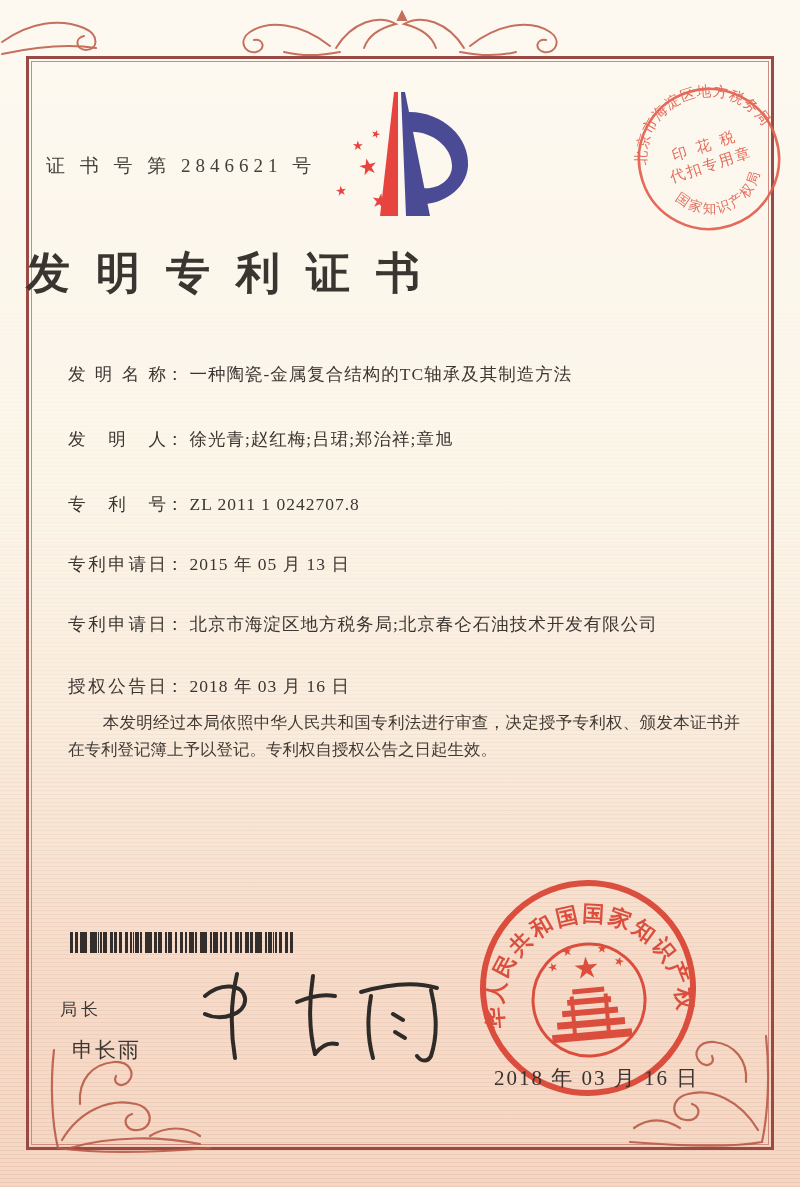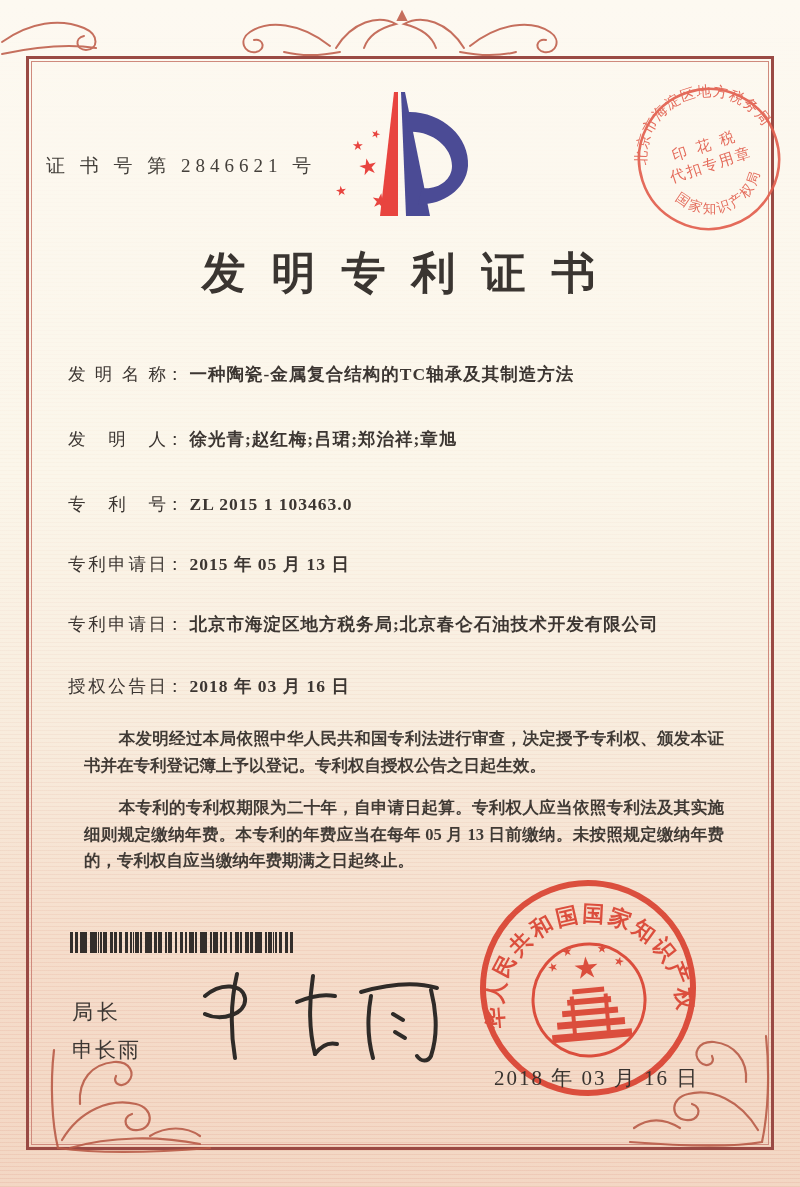--- a/index.html
+++ b/index.html
@@ -38,51 +38,51 @@
 
   
   .logo{ position:absolute; left:328px; top:84px; z-index:3; }
 
   
   .tax-seal{ position:absolute; left:634px; top:84px; z-index:3; transform:rotate(-18deg); opacity:.92; }
 
   
   .title{
     position:absolute; left:0; right:3px; top:244px; z-index:3;
-    text-align:center; font-size:44px; font-weight:700; color:#3a3531;
+    text-align:left; font-size:44px; font-weight:700; color:#3a3531;
     letter-spacing:26px; padding-left:26px;
   }
 
   
   .fields{ position:absolute; left:68px; right:58px; top:362px; z-index:3; font-size:17.5px; }
   .field{ position:absolute; left:0; right:0; white-space:nowrap; }
   .f1{top:0} .f2{top:65px} .f3{top:130px} .f4{top:190px} .f5{top:250px} .f6{top:312px}
   .field .lbl{
     display:inline-block; width:98px; text-align:justify; text-align-last:justify;
     -moz-text-align-last:justify; vertical-align:bottom;
   }
   .field .colon{ display:inline-block; margin-right:6px; }
-  .field .val{ letter-spacing:1px;font-weight:bold; }
+  .field .val{ letter-spacing:1px; }
 
   
   .paras{ position:absolute; left:68px; right:60px; top:710px; z-index:3;
           font-size:16.5px; line-height:26.5px; text-align:justify; color:#403a35; }
-  .paras p{ text-indent:2.1em; margin:16px;font-weight:bold; }
+  .paras p{ text-indent:2.1em; margin:0; }
 
   
   .barcode{
     position:absolute; left:70px; top:932px; width:224px; height:21px; z-index:3;
     background:
       repeating-linear-gradient(90deg,#332e2b 0 2px,transparent 2px 5px),
       repeating-linear-gradient(90deg,#332e2b 0 1px,transparent 1px 7px),
       repeating-linear-gradient(90deg,#332e2b 0 3px,transparent 3px 11px);
   }
 
   
-  .sig-title{ position:absolute; left:72px; top:998px;  z-index:3; font-size:21px; letter-spacing:4px; color:#3c3733;
+  .sig-title{ position:absolute; left:60px; top:998px;  z-index:3; font-size:17px; letter-spacing:4px; color:#3c3733;
               font-family:"Liberation Sans","DejaVu Sans",sans-serif; }
   .sig-name { position:absolute; left:72px; top:1036px; z-index:3; font-size:21px; letter-spacing:2px; color:#3c3733;
               font-family:Liberation Sans, sans-serif; }
   .sig-hand { position:absolute; left:185px; top:962px; z-index:3; }
 
   
   .office-seal{ position:absolute; left:476px; top:876px; z-index:3; transform:rotate(-5deg); opacity:.93; }
 
   .issue-date{
     position:absolute; left:494px; top:1064px; z-index:4;
@@ -167,36 +167,35 @@
   <div class="title">发明专利证书</div>
 
   <div class="fields">
     <div class="field f1">
       <span class="lbl">发明名称</span><span class="colon">：</span><span class="val">一种陶瓷-金属复合结构的TC轴承及其制造方法</span>
     </div>
     <div class="field f2">
       <span class="lbl">发明人</span><span class="colon">：</span><span class="val">徐光青;赵红梅;吕珺;郑治祥;章旭</span>
     </div>
     <div class="field f3">
-      <span class="lbl">专利号</span><span class="colon">：</span><span class="val">ZL 2015 1 103463.0</span>
+      <span class="lbl">专利号</span><span class="colon">：</span><span class="val">ZL 2011 1 0242707.8</span>
     </div>
     <div class="field f4">
       <span class="lbl">专利申请日</span><span class="colon">：</span><span class="val">2015 年 05 月 13 日</span>
     </div>
     <div class="field f5">
       <span class="lbl">专利申请日</span><span class="colon">：</span><span class="val">北京市海淀区地方税务局;北京春仑石油技术开发有限公司</span>
     </div>
     <div class="field f6">
       <span class="lbl">授权公告日</span><span class="colon">：</span><span class="val">2018 年 03 月 16 日</span>
     </div>
   </div>
 
   <div class="paras">
     <p>本发明经过本局依照中华人民共和国专利法进行审查，决定授予专利权、颁发本证书并在专利登记簿上予以登记。专利权自授权公告之日起生效。</p>
-    <p>本专利的专利权期限为二十年，自申请日起算。专利权人应当依照专利法及其实施细则规定缴纳年费。本专利的年费应当在每年 05 月 13 日前缴纳。未按照规定缴纳年费的，专利权自应当缴纳年费期满之日起终止。</p>
   </div>
 
   <div class="barcode"></div>
 
   <div class="sig-title">局长</div>
   <div class="sig-name">申长雨</div>
 
   <svg class="sig-hand" width="270" height="105" viewBox="0 0 270 105">
     <g stroke="#2f2b28" stroke-width="4" fill="none" stroke-linecap="round" stroke-linejoin="round">
       <path d="M52,12 C46,38 45,66 50,96"></path>

